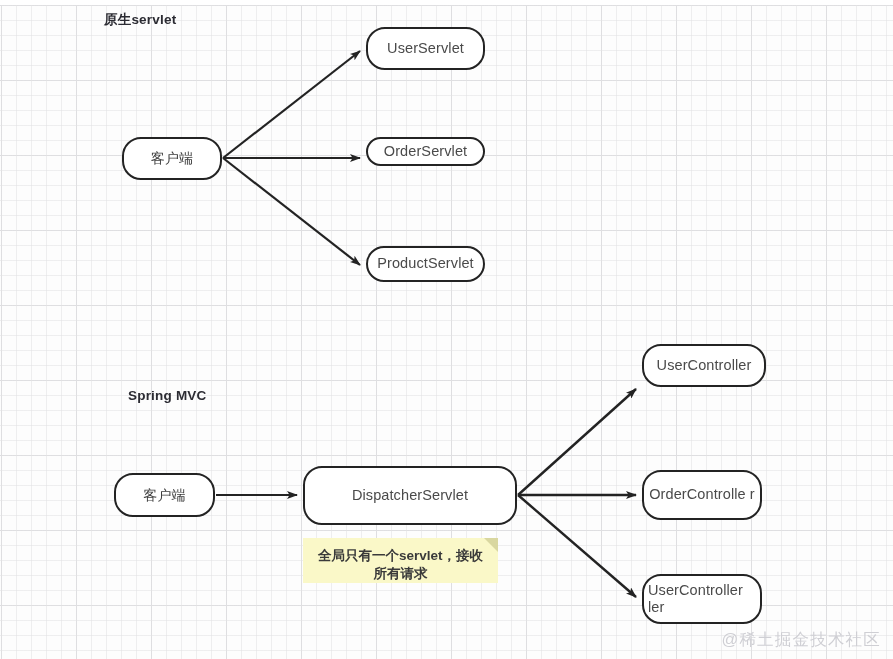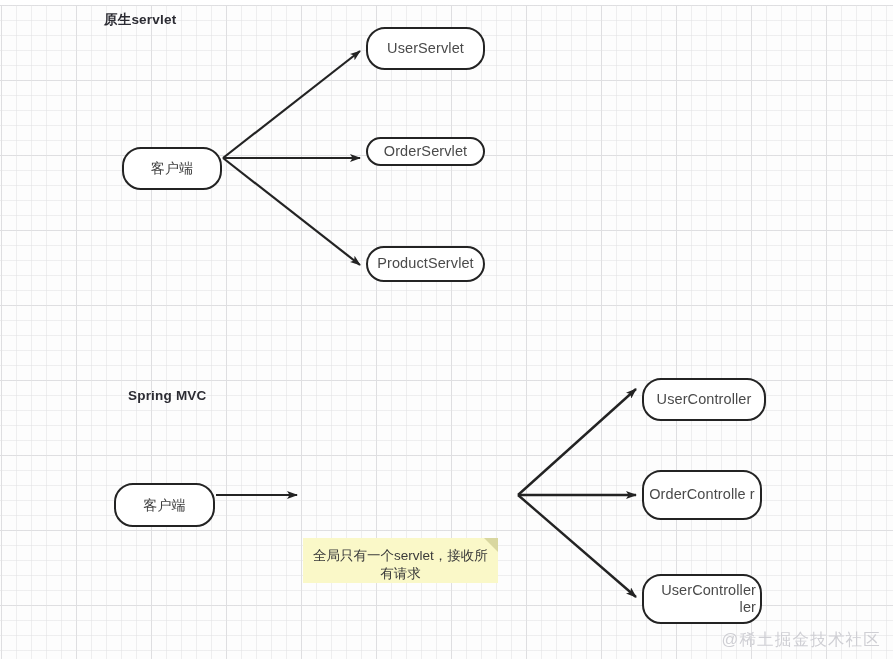--- a/index.html
+++ b/index.html
@@ -39,30 +39,29 @@
   }
   .node {
     position: absolute;
     box-sizing: border-box;
     background: #ffffff;
     border: 2px solid #232323;
     border-radius: 19px;
     display: flex;
     align-items: center;
     justify-content: center;
-    text-align: right;
+    text-align: left;
     color: #4a4a4a;
     font-size: 14.5px;
     line-height: 1.18;
     letter-spacing: 0.1px;
   }
   .node.cn {
     font-size: 14px;
     color: #3d3d3d;
-    margin-top: 10px;
   }
   .node-label {
     display: block;
     padding: 0 4px;
   }
   .section-title {
     position: absolute;
     font-weight: bold;
     font-size: 13.5px;
     color: #2c2c33;
@@ -74,20 +73,21 @@
     box-sizing: border-box;
     background: #faf8c8;
     color: #3a3a3a;
     font-size: 13.5px;
     line-height: 1.35;
     text-align: center;
     padding: 15px 10px 6px 10px;
     display: flex;
     align-items: center;
     justify-content: center;
+    font-weight: bold;
   }
   .sticky-fold {
     position: absolute;
     right: 0; top: 0;
     width: 0; height: 0;
     border-left: 14px solid transparent;
     border-top: 14px solid #d9d7a0;
   }
   .sticky-text {
     display: block;
@@ -146,22 +146,25 @@
   <div class="node" style="left:366px; top:246px; width:119px; height:36px;">
     <span class="node-label">ProductServlet</span>
   </div>
 
   <div class="section-title" style="left:104px; top:388px;margin-left:24px;">Spring MVC</div>
 
   <div class="node cn" style="left:114px; top:473px; width:101px; height:44px;">
     <span class="node-label">客户端</span>
   </div>
 
+  <div class="node" style="left:303px; top:466px; width:214px; height:59px;">
+    <span class="node-label">DispatcherServlet</span>
+  </div>
 
-  <div class="node" style="left:642px; top:378px; width:124px; height:43px;">
+  <div class="node" style="left:642px; top:344px; width:124px; height:43px;">
     <span class="node-label">UserController</span>
   </div>
 
   <div class="node" style="left:642px; top:470px; width:120px; height:50px;">
     <span class="node-label">OrderControlle r</span>
   </div>
 
   <div class="node" style="left:642px; top:574px; width:120px; height:50px;">
     <span class="node-label">UserController ler</span>
   </div>

